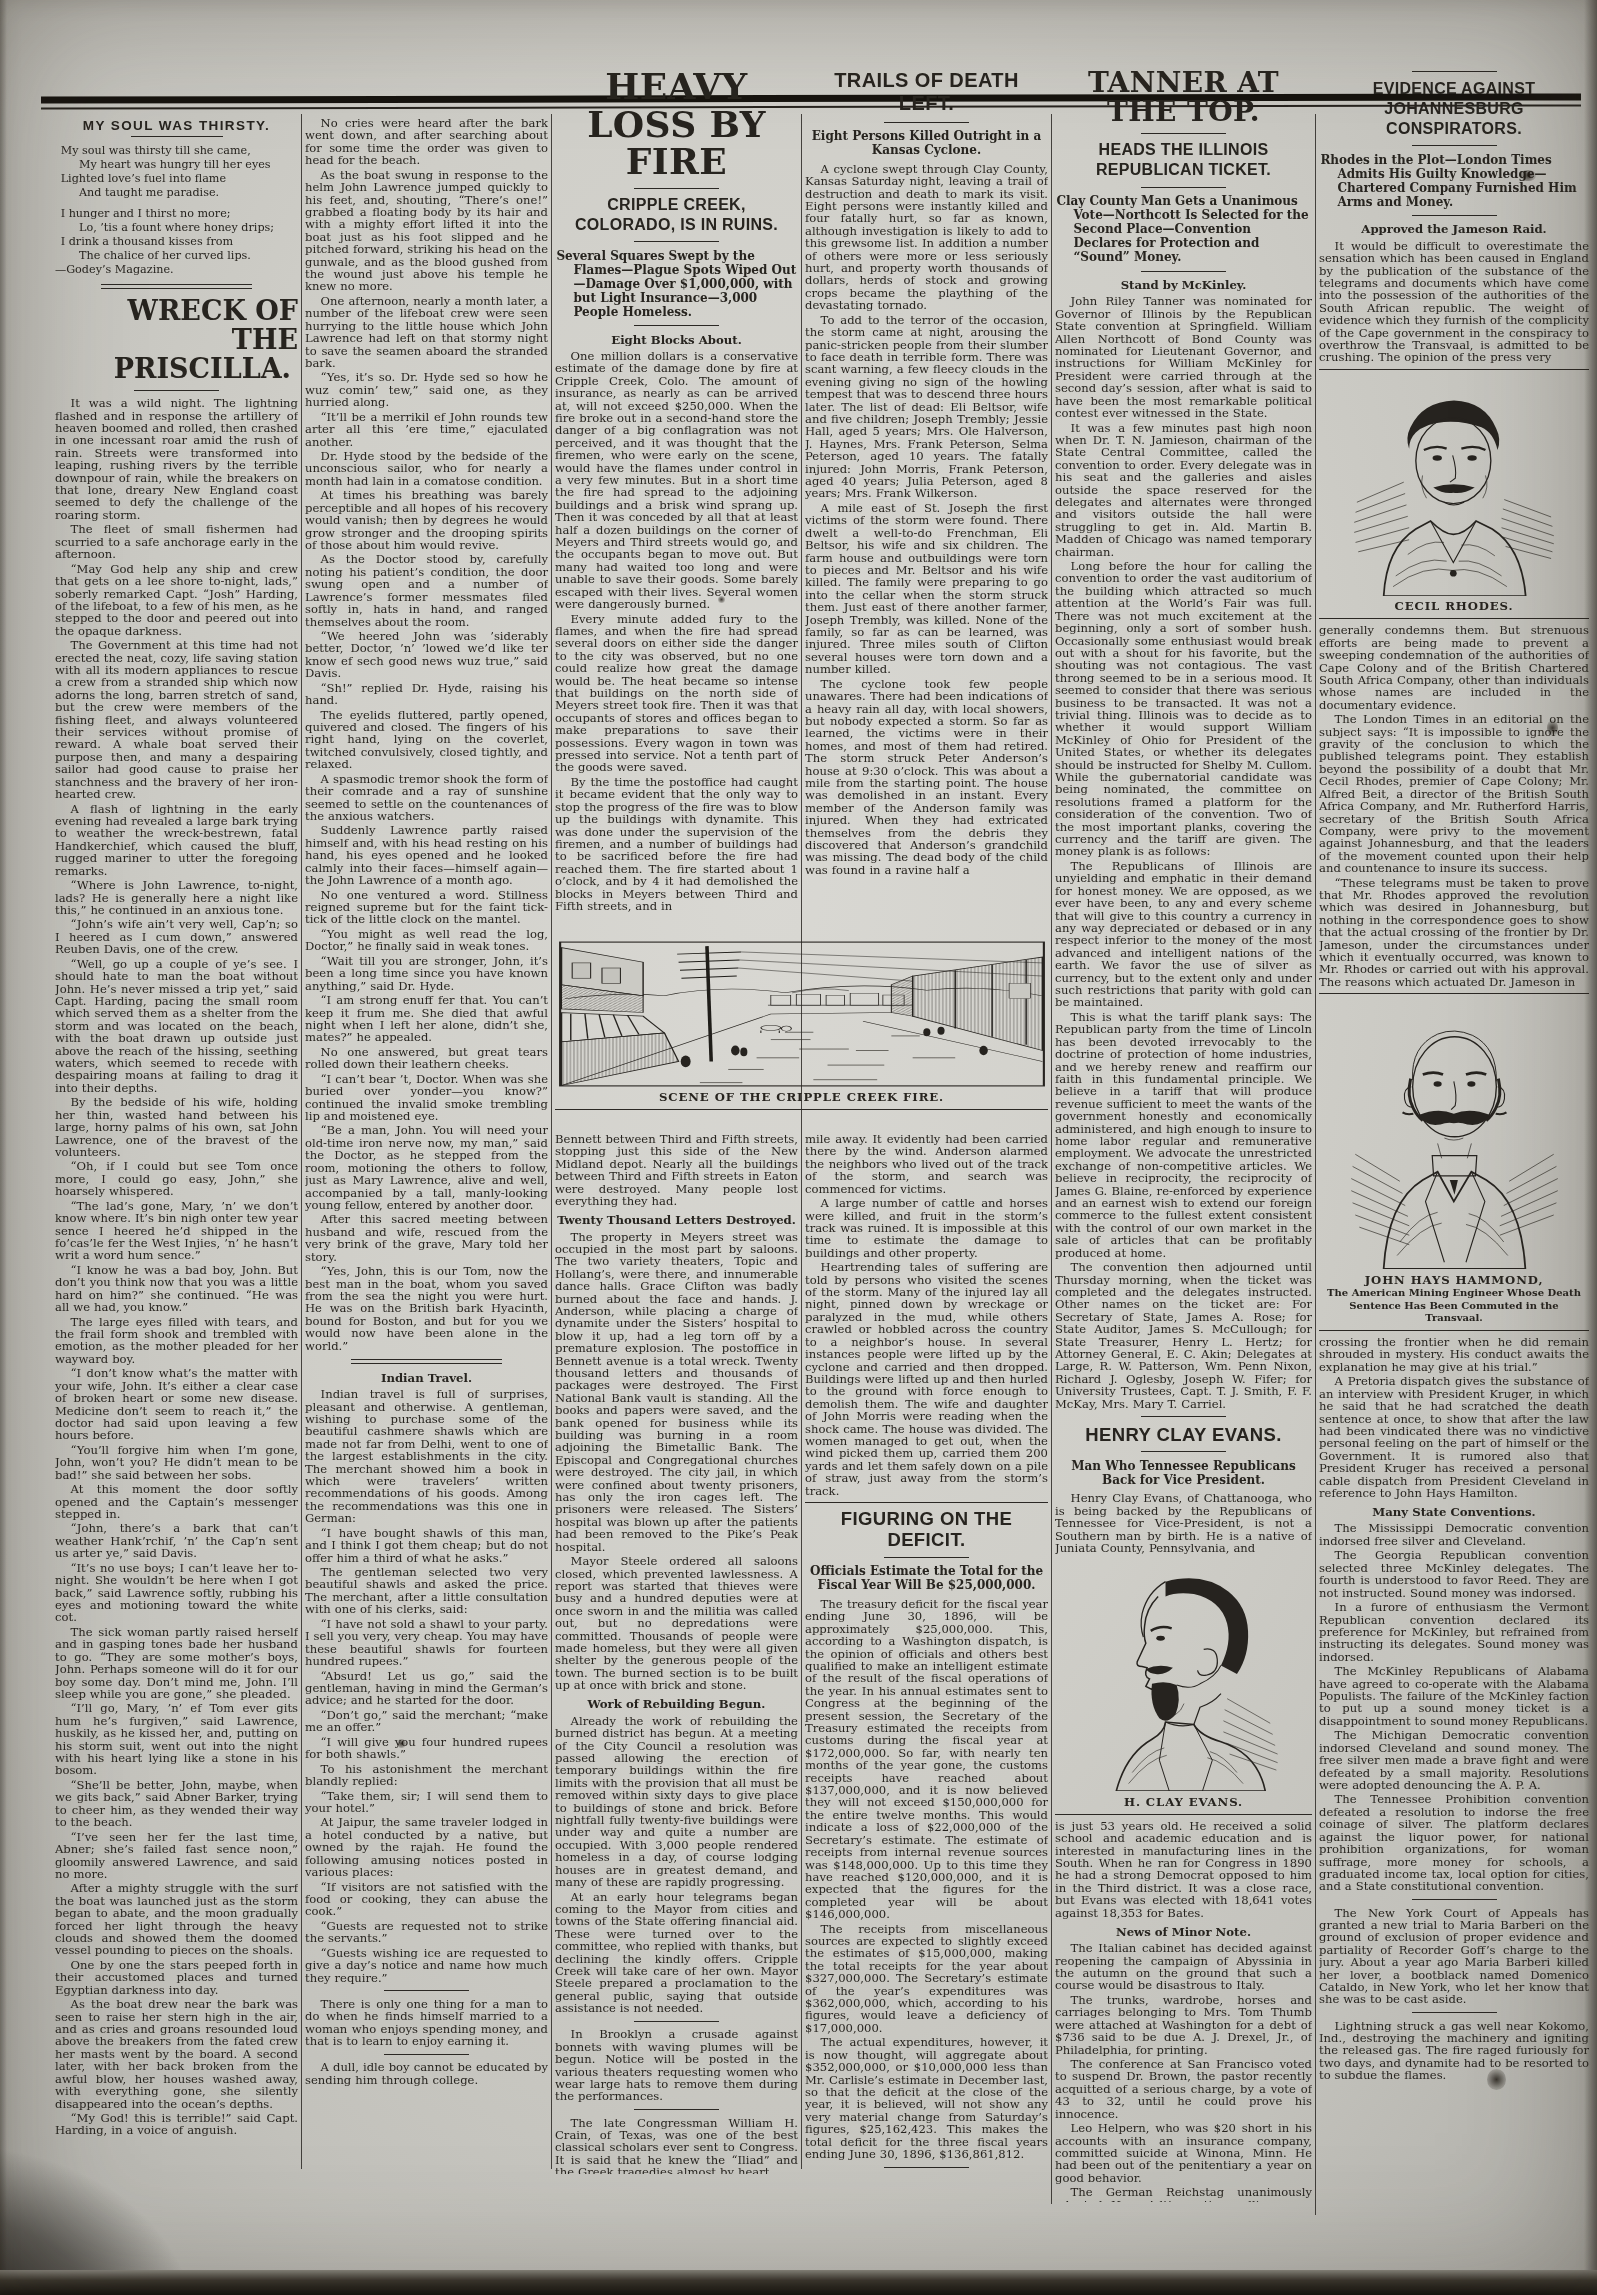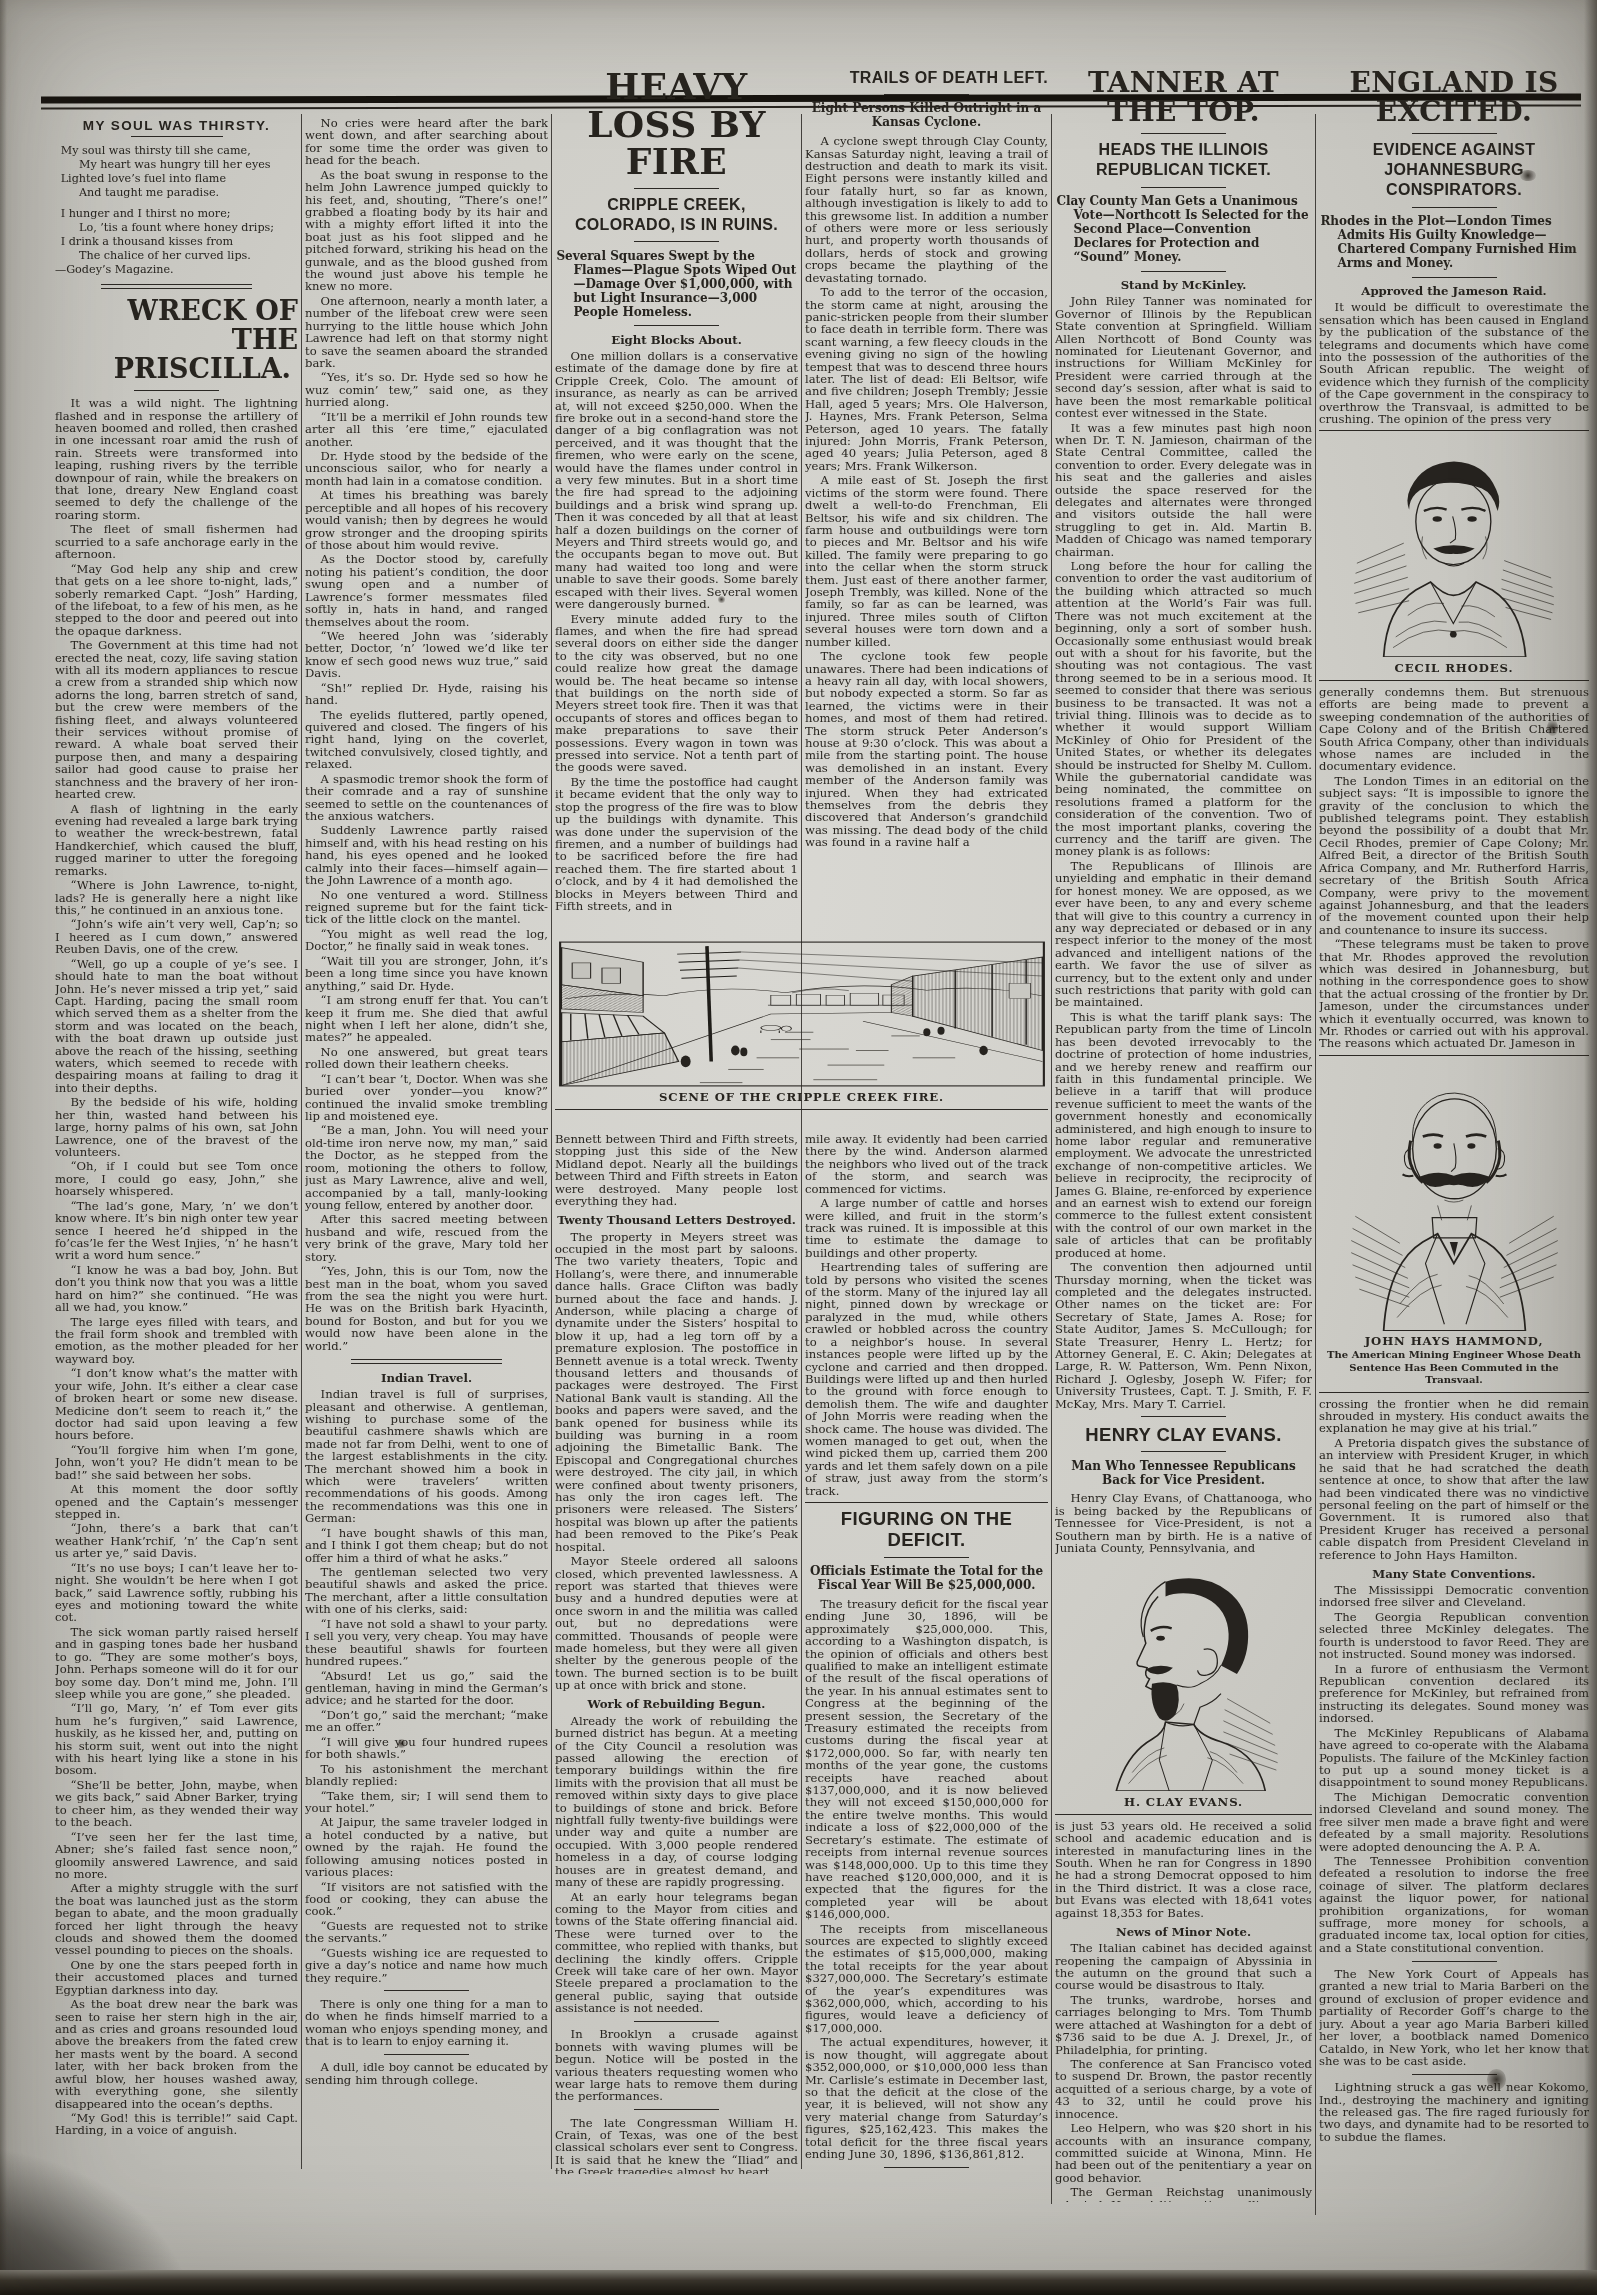--- a/index.html
+++ b/index.html
@@ -168,21 +168,21 @@
       <div class="sub">CRIPPLE CREEK, COLORADO, IS IN RUINS.</div>
       <div class="rule"></div>
       <div class="deck">Several Squares Swept by the Flames—Plague Spots Wiped Out—Damage Over $1,000,000, with but Light Insurance—3,000 People Homeless.</div>
       <div class="rule"></div>
       <div class="cross">Eight Blocks About.</div>
       <div class="p">One million dollars is a conservative estimate of the damage done by fire at Cripple Creek, Colo. The amount of insurance, as nearly as can be arrived at, will not exceed $250,000. When the fire broke out in a second-hand store the danger of a big conflagration was not perceived, and it was thought that the firemen, who were early on the scene, would have the flames under control in a very few minutes. But in a short time the fire had spread to the adjoining buildings and a brisk wind sprang up. Then it was conceded by all that at least half a dozen buildings on the corner of Meyers and Third streets would go, and the occupants began to move out. But many had waited too long and were unable to save their goods. Some barely escaped with their lives. Several women were dangerously burned.</div>
       <div class="p">Every minute added fury to the flames, and when the fire had spread several doors on either side the danger to the city was observed, but no one could realize how great the damage would be. The heat became so intense that buildings on the north side of Meyers street took fire. Then it was that occupants of stores and offices began to make preparations to save their possessions. Every wagon in town was pressed into service. Not a tenth part of the goods were saved.</div>
       <div class="p">By the time the postoffice had caught it became evident that the only way to stop the progress of the fire was to blow up the buildings with dynamite. This was done under the supervision of the firemen, and a number of buildings had to be sacrificed before the fire had reached them. The fire started about 1 o’clock, and by 4 it had demolished the blocks in Meyers between Third and Fifth streets, and in</div>
     </div>
     <div class="region" style="left: 805px; top: 65px; width: 243px; height: 867px;">
-      <div class="h2b" style="font-size: 16px; text-align: right;">TRAILS OF DEATH LEFT.</div>
+      <div class="h2b" style="font-size: 20px;">TRAILS OF DEATH LEFT.</div>
       <div class="rule"></div>
       <div class="deckc">Eight Persons Killed Outright in a Kansas Cyclone.</div>
       <div class="p">A cyclone swept through Clay County, Kansas Saturday night, leaving a trail of destruction and death to mark its visit. Eight persons were instantly killed and four fatally hurt, so far as known, although investigation is likely to add to this grewsome list. In addition a number of others were more or less seriously hurt, and property worth thousands of dollars, herds of stock and growing crops became the plaything of the devastating tornado.</div>
       <div class="p">To add to the terror of the occasion, the storm came at night, arousing the panic-stricken people from their slumber to face death in terrible form. There was scant warning, a few fleecy clouds in the evening giving no sign of the howling tempest that was to descend three hours later. The list of dead: Eli Beltsor, wife and five children; Joseph Trembly; Jessie Hall, aged 5 years; Mrs. Ole Halverson, J. Haynes, Mrs. Frank Peterson, Selma Peterson, aged 10 years. The fatally injured: John Morris, Frank Peterson, aged 40 years; Julia Peterson, aged 8 years; Mrs. Frank Wilkerson.</div>
       <div class="p">A mile east of St. Joseph the first victims of the storm were found. There dwelt a well-to-do Frenchman, Eli Beltsor, his wife and six children. The farm house and outbuildings were torn to pieces and Mr. Beltsor and his wife killed. The family were preparing to go into the cellar when the storm struck them. Just east of there another farmer, Joseph Trembly, was killed. None of the family, so far as can be learned, was injured. Three miles south of Clifton several houses were torn down and a number killed.</div>
       <div class="p">The cyclone took few people unawares. There had been indications of a heavy rain all day, with local showers, but nobody expected a storm. So far as learned, the victims were in their homes, and most of them had retired. The storm struck Peter Anderson’s house at 9:30 o’clock. This was about a mile from the starting point. The house was demolished in an instant. Every member of the Anderson family was injured. When they had extricated themselves from the debris they discovered that Anderson’s grandchild was missing. The dead body of the child was found in a ravine half a</div>
     </div>
     <div class="region" style="left: 555px; top: 936px; width: 493px; height: 193px;">
       <div class="figure">
         <div class="art" style="height: 148px;">
@@ -341,21 +341,20 @@
       </div>
       <div class="p p0">is just 53 years old. He received a solid school and academic education and is interested in manufacturing lines in the South. When he ran for Congress in 1890 he had a strong Democrat opposed to him in the Third district. It was a close race, but Evans was elected with 18,641 votes against 18,353 for Bates.</div>
       <div class="cross">News of Minor Note.</div>
       <div class="p">The Italian cabinet has decided against reopening the campaign of Abyssinia in the autumn on the ground that such a course would be disastrous to Italy.</div>
       <div class="p">The trunks, wardrobe, horses and carriages belonging to Mrs. Tom Thumb were attached at Washington for a debt of $736 said to be due A. J. Drexel, Jr., of Philadelphia, for printing.</div>
       <div class="p">The conference at San Francisco voted to suspend Dr. Brown, the pastor recently acquitted of a serious charge, by a vote of 43 to 32, until he could prove his innocence.</div>
       <div class="p">Leo Helpern, who was $20 short in his accounts with an insurance company, committed suicide at Winona, Minn. He had been out of the penitentiary a year on good behavior.</div>
       <div class="p">The German Reichstag unanimously adopted Herr Adt’s motion calling upon the Federal Government to energetically combat with all the means in its power the illegal practice of dueling.</div>
     </div>
     <div class="region" style="left: 1319px; top: 65px; width: 270px; height: 2137px;">
-      <div class="h1b" style="font-size: 28px;">ENGLAND IS EXCITED.</div>
       <div class="rule"></div>
       <div class="sub">EVIDENCE AGAINST JOHANNESBURG CONSPIRATORS.</div>
       <div class="rule"></div>
       <div class="deck">Rhodes in the Plot—London Times Admits His Guilty Knowledge—Chartered Company Furnished Him Arms and Money.</div>
       <div class="rule"></div>
       <div class="cross">Approved the Jameson Raid.</div>
       <div class="p">It would be difficult to overestimate the sensation which has been caused in England by the publication of the substance of the telegrams and documents which have come into the possession of the authorities of the South African republic. The weight of evidence which they furnish of the complicity of the Cape government in the conspiracy to overthrow the Transvaal, is admitted to be crushing. The opinion of the press very</div>
       <div class="figure">
         <div class="longrule"></div>
         <div class="art" style="height: 221px;">

